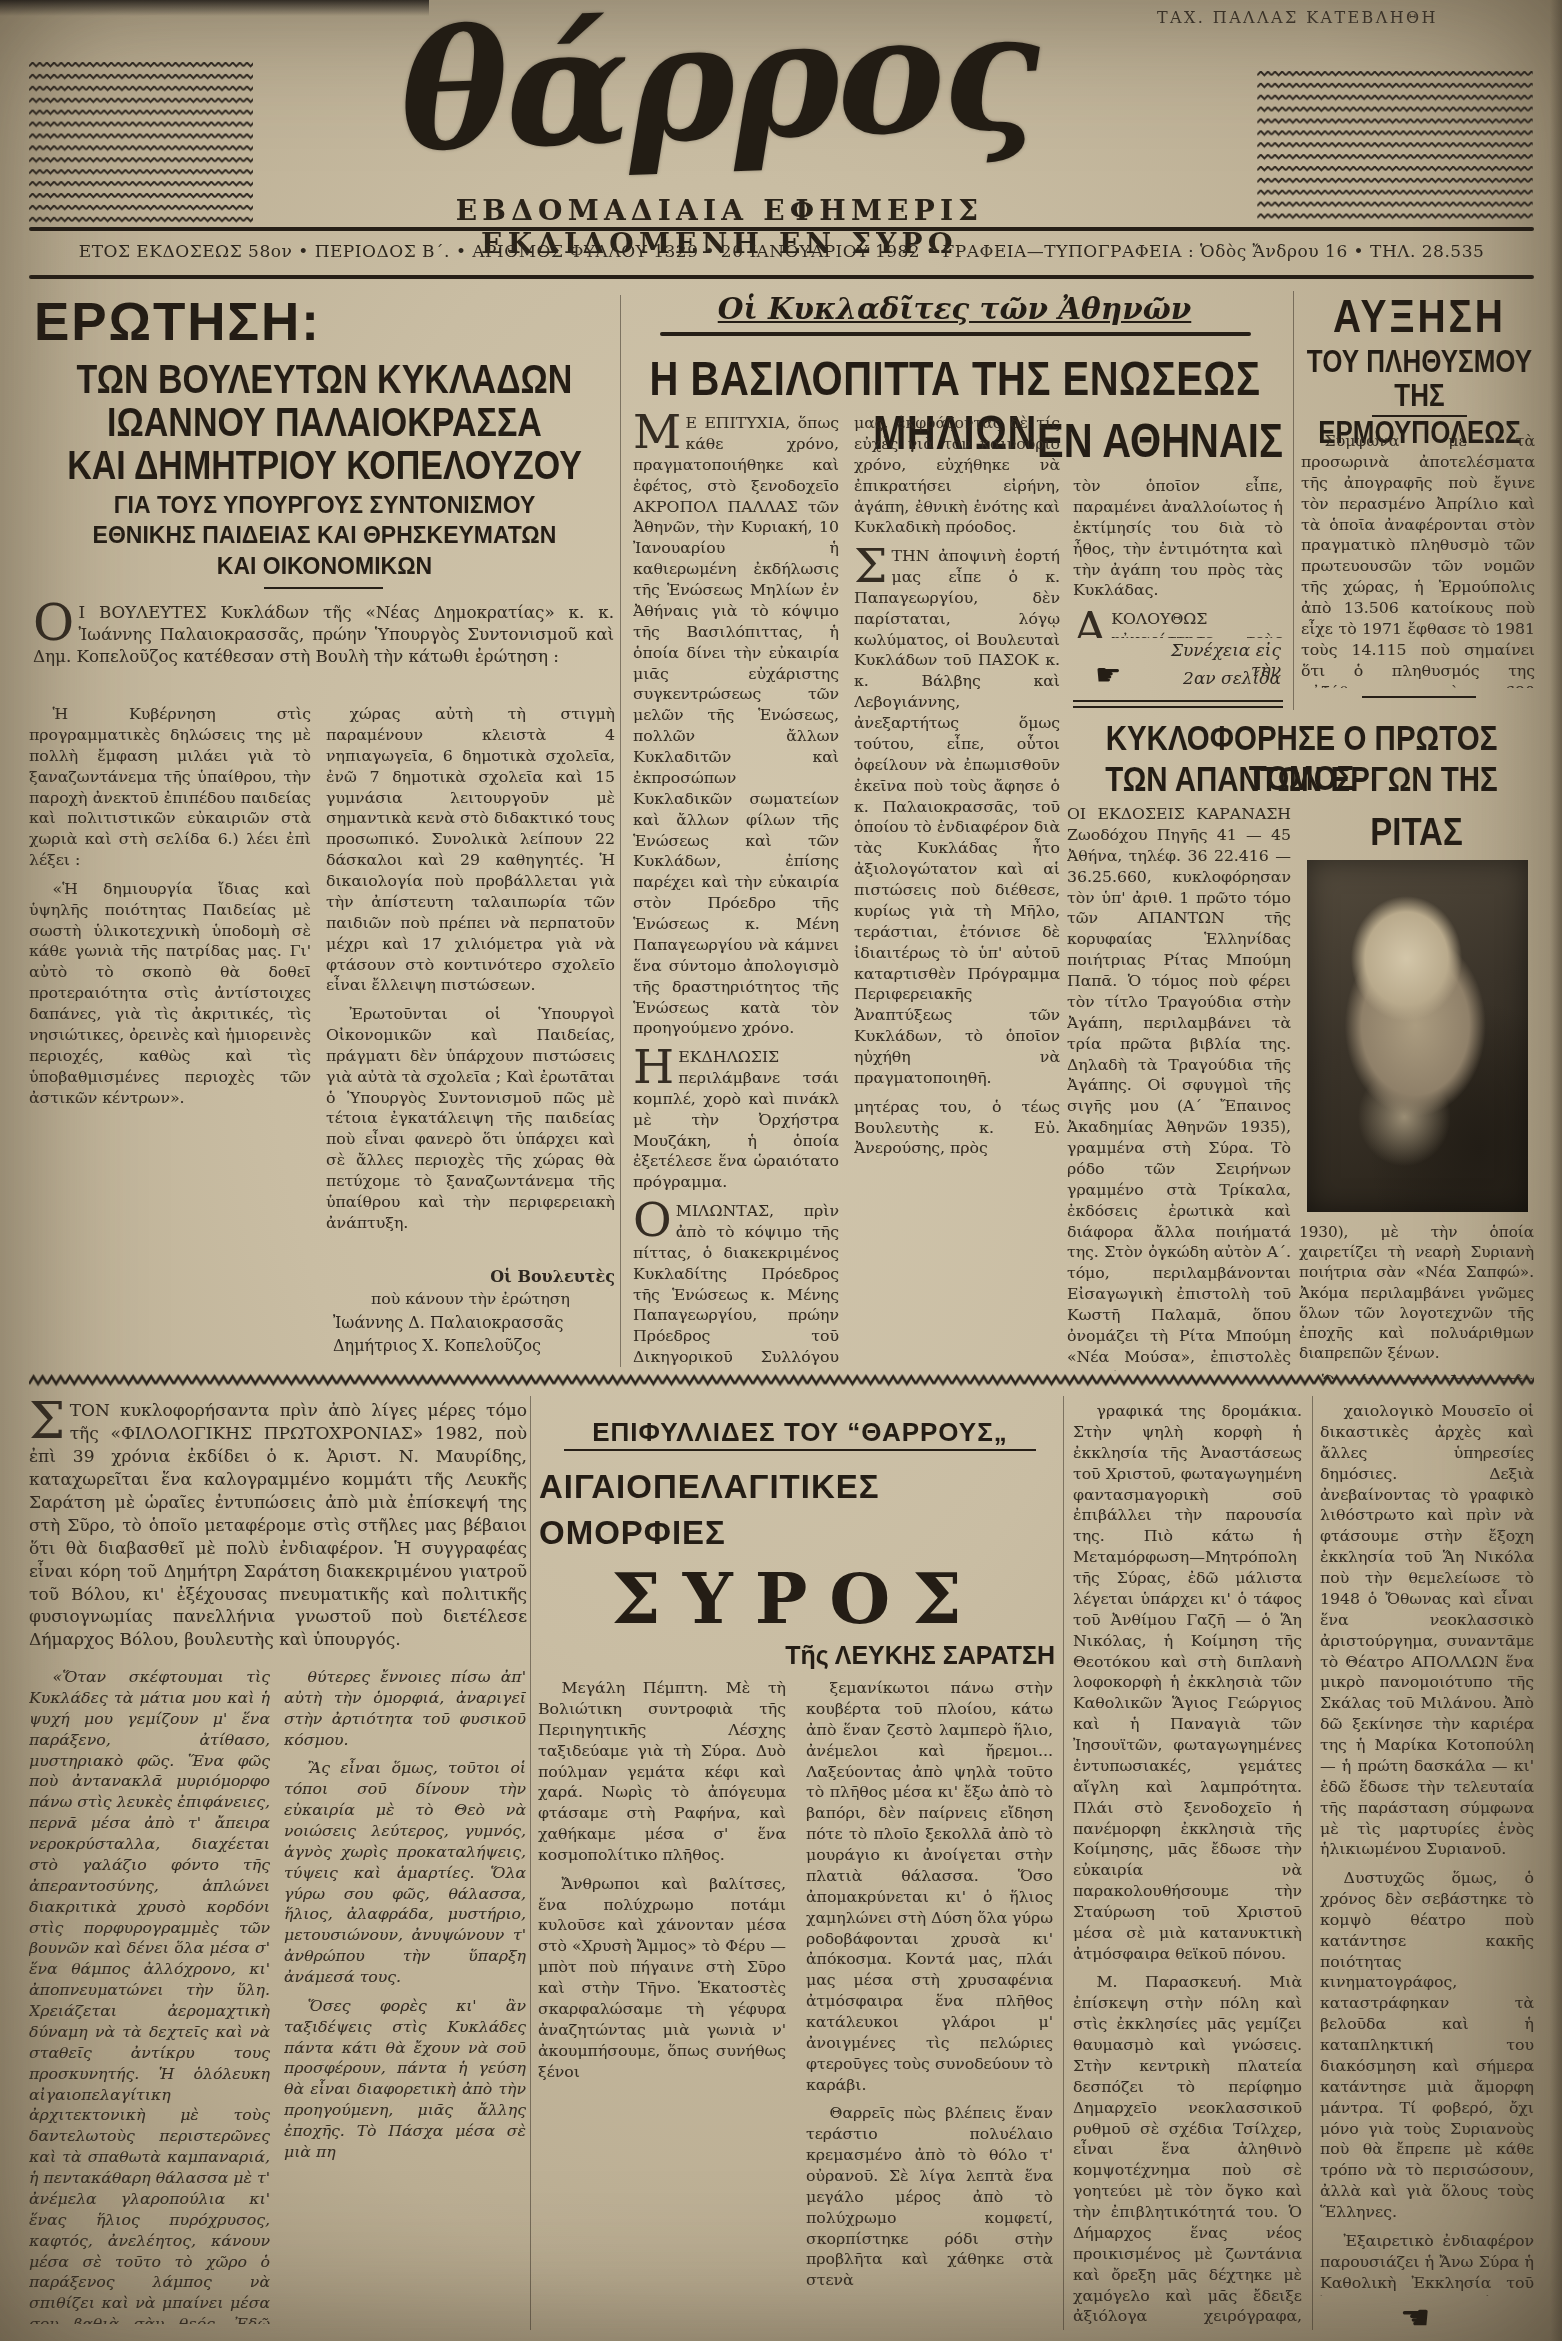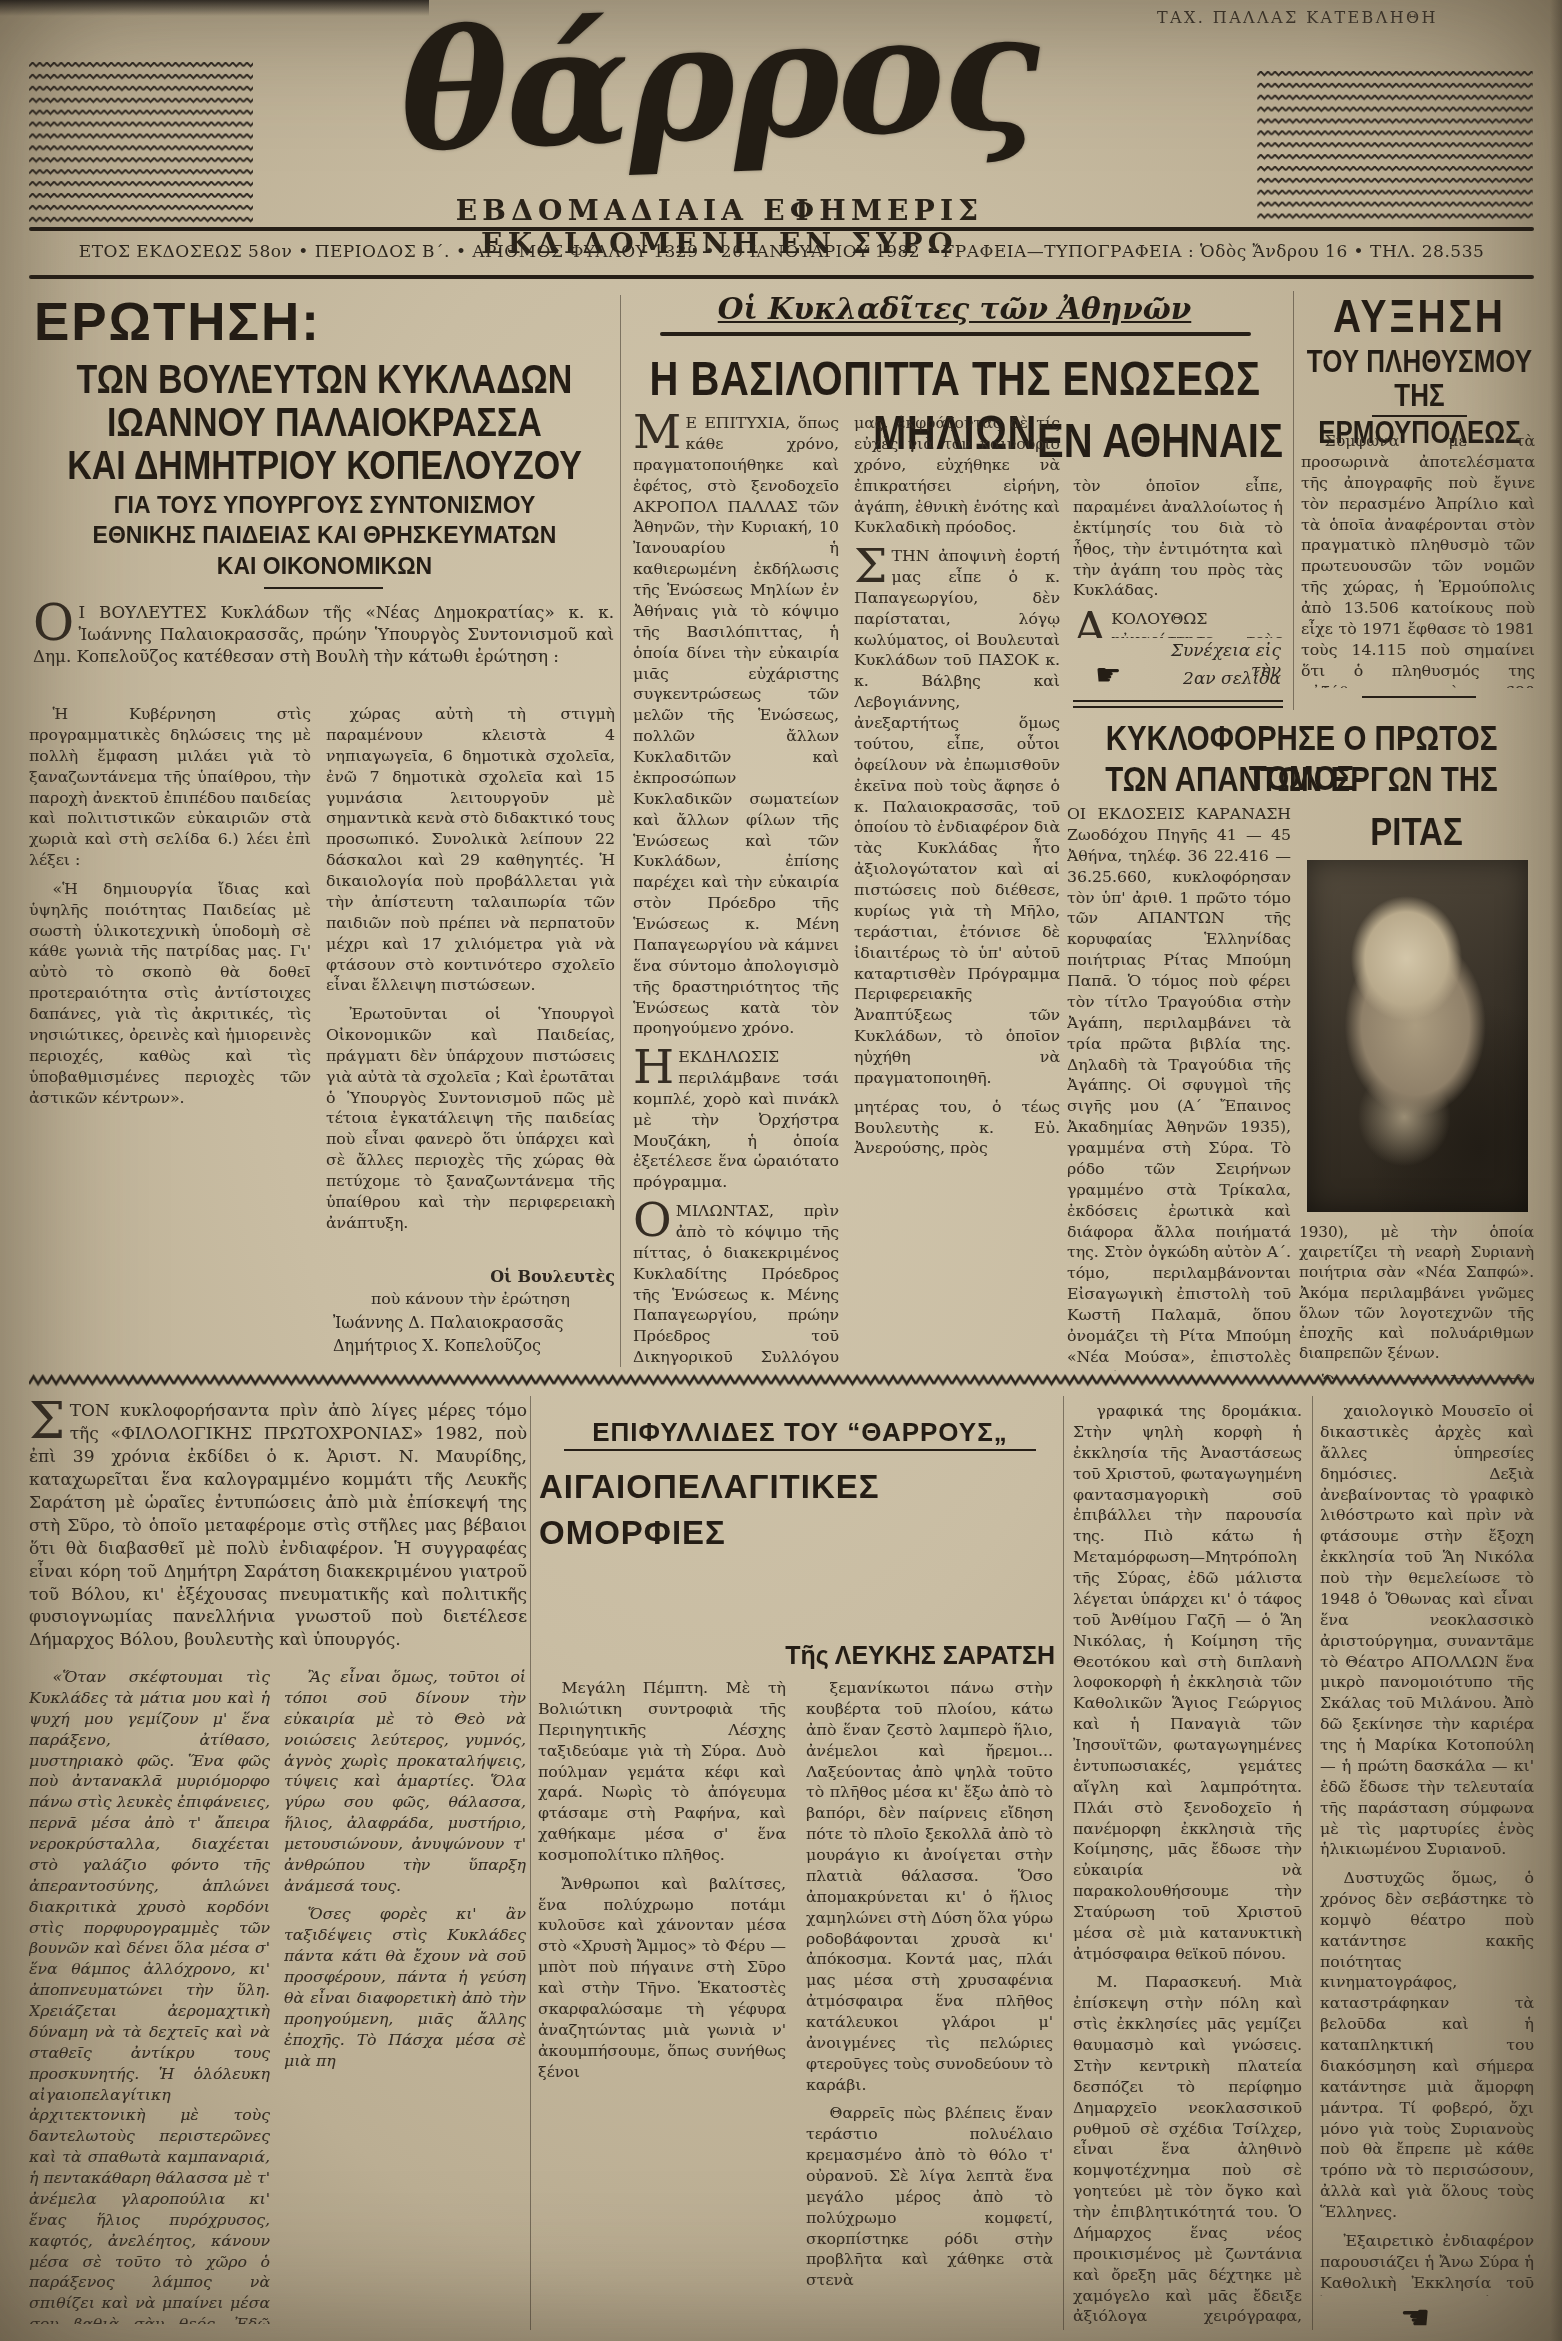--- a/index.html
+++ b/index.html
@@ -179,30 +179,32 @@
       </defs>
     <rect width="3160" height="30" fill="url(#wv1)"></rect>
   </svg>
 
   <div class="abs body-col dc" style="top:1399px;left:29px;width:498px;height:260px;font-size:17px;line-height:1.35;">ΣΤΟΝ κυκλοφορήσαντα πρὶν ἀπὸ λίγες μέρες τόμο τῆς «ΦΙΛΟΛΟΓΙΚΗΣ ΠΡΩΤΟΧΡΟΝΙΑΣ» 1982, ποὺ ἐπὶ 39 χρόνια ἐκδίδει ὁ κ. Ἀριστ. Ν. Μαυρίδης, καταχωρεῖται ἕνα καλογραμμένο κομμάτι τῆς Λευκῆς Σαράτση μὲ ὡραῖες ἐντυπώσεις ἀπὸ μιὰ ἐπίσκεψή της στὴ Σῦρο, τὸ ὁποῖο μεταφέρομε στὶς στῆλες μας βέβαιοι ὅτι θὰ διαβασθεῖ μὲ πολὺ ἐνδιαφέρον. Ἡ συγγραφέας εἶναι κόρη τοῦ Δημήτρη Σαράτση διακεκριμένου γιατροῦ τοῦ Βόλου, κι' ἐξέχουσας πνευματικῆς καὶ πολιτικῆς φυσιογνωμίας πανελλήνια γνωστοῦ ποὺ διετέλεσε Δήμαρχος Βόλου, βουλευτὴς καὶ ὑπουργός.</div>
 
   <div class="abs body-col it" style="top:1667px;left:29px;width:241px;height:657px;">
       <p>«Ὅταν σκέφτουμαι τὶς Κυκλάδες τὰ μάτια μου καὶ ἡ ψυχή μου γεμίζουν μ' ἕνα παράξενο, ἀτίθασο, μυστηριακὸ φῶς. Ἕνα φῶς ποὺ ἀντανακλᾶ μυριόμορφο πάνω στὶς λευκὲς ἐπιφάνειες, περνᾶ μέσα ἀπὸ τ' ἄπειρα νεροκρύσταλλα, διαχέεται στὸ γαλάζιο φόντο τῆς ἀπεραντοσύνης, ἁπλώνει διακριτικὰ χρυσὸ κορδόνι στὶς πορφυρογραμμὲς τῶν βουνῶν καὶ δένει ὅλα μέσα σ' ἕνα θάμπος ἀλλόχρονο, κι' ἀποπνευματώνει τὴν ὕλη. Χρειάζεται ἀερομαχτικὴ δύναμη νὰ τὰ δεχτεῖς καὶ νὰ σταθεῖς ἀντίκρυ τους προσκυνητής. Ἡ ὁλόλευκη αἰγαιοπελαγίτικη ἀρχιτεκτονικὴ μὲ τοὺς δαντελωτοὺς περιστερῶνες καὶ τὰ σπαθωτὰ καμπαναριά, ἡ πεντακάθαρη θάλασσα μὲ τ' ἀνέμελα γλαροπούλια κι' ἕνας ἥλιος πυρόχρυσος, καφτός, ἀνελέητος, κάνουν μέσα σὲ τοῦτο τὸ χῶρο ὁ παράξενος λάμπος νὰ σπιθίζει καὶ νὰ μπαίνει μέσα σου βαθιὰ σὰν θεός. Ἐδῶ νοιώθεις πὼς ὁ ἄνθρωπος ἔχει προεκτάσεις ποὺ φτάνουν ἀπὸ τὸ ἄπειρο τ' οὐρανοῦ ὡς τὰ ἔγκατα τῆς γῆς. Ἡ ψυχή σου ἀναστατώνεται, ἀναζητᾶ βα</p>
     </div>
   <div class="abs body-col it" style="top:1667px;left:284px;width:242px;height:657px;">
+      <p>θύτερες ἔννοιες πίσω ἀπ' αὐτὴ τὴν ὁμορφιά, ἀναριγεῖ στὴν ἀρτιότητα τοῦ φυσικοῦ κόσμου.</p>
       <p>Ἂς εἶναι ὅμως, τοῦτοι οἱ τόποι σοῦ δίνουν τὴν εὐκαιρία μὲ τὸ Θεὸ νὰ νοιώσεις λεύτερος, γυμνός, ἁγνὸς χωρὶς προκαταλήψεις, τύψεις καὶ ἁμαρτίες. Ὅλα γύρω σου φῶς, θάλασσα, ἥλιος, ἀλαφράδα, μυστήριο, μετουσιώνουν, ἀνυψώνουν τ' ἀνθρώπου τὴν ὕπαρξη ἀνάμεσά τους.</p>
       <p>Ὅσες φορὲς κι' ἂν ταξιδέψεις στὶς Κυκλάδες πάντα κάτι θὰ ἔχουν νὰ σοῦ προσφέρουν, πάντα ἡ γεύση θὰ εἶναι διαφορετικὴ ἀπὸ τὴν προηγούμενη, μιᾶς ἄλλης ἐποχῆς. Τὸ Πάσχα μέσα σὲ μιὰ πη</p>
     </div>
 
   <div class="abs hl center" style="top:1417px;left:562px;width:476px;font-size:26px;letter-spacing:1px;">ΕΠΙΦΥΛΛΙΔΕΣ ΤΟΥ “ΘΑΡΡΟΥΣ„</div>
   <div class="abs rule" style="top:1449px;left:564px;width:472px;height:2.4px;"></div>
 
   <div class="abs hl" style="top:1468px;left:539px;font-size:33px;letter-spacing:1px;">ΑΙΓΑΙΟΠΕΛΑΓΙΤΙΚΕΣ</div>
   <div class="abs hl" style="top:1514px;left:539px;font-size:33px;letter-spacing:1px;">ΟΜΟΡΦΙΕΣ</div>
 
+  <div class="abs center" style="top:1557px;left:538px;width:519px;font-size:70px;letter-spacing:22px;font-weight:700;font-family:'DejaVu Serif',serif;color:#241d15;">ΣΥΡΟΣ</div>
 
   <div class="abs hl right" style="top:1641px;left:538px;width:517px;font-size:25px;">Τῆς ΛΕΥΚΗΣ ΣΑΡΑΤΣΗ</div>
 
   <div class="abs body-col" style="top:1678px;left:538px;width:248px;height:651px;">
       <p>Μεγάλη Πέμπτη. Μὲ τὴ Βολιώτικη συντροφιὰ τῆς Περιηγητικῆς Λέσχης ταξιδεύαμε γιὰ τὴ Σύρα. Δυὸ πούλμαν γεμάτα κέφι καὶ χαρά. Νωρὶς τὸ ἀπόγευμα φτάσαμε στὴ Ραφήνα, καὶ χαθήκαμε μέσα σ' ἕνα κοσμοπολίτικο πλῆθος.</p>
       <p>Ἄνθρωποι καὶ βαλίτσες, ἕνα πολύχρωμο ποτάμι κυλοῦσε καὶ χάνονταν μέσα στὸ «Χρυσὴ Ἄμμος» τὸ Φέρυ — μπὸτ ποὺ πήγαινε στὴ Σῦρο καὶ στὴν Τῆνο. Ἑκατοστὲς σκαρφαλώσαμε τὴ γέφυρα ἀναζητώντας μιὰ γωνιὰ ν' ἀκουμπήσουμε, ὅπως συνήθως ξένοι</p>
     </div>
   <div class="abs body-col" style="top:1678px;left:806px;width:247px;height:651px;">
       <p>ξεμανίκωτοι πάνω στὴν κουβέρτα τοῦ πλοίου, κάτω ἀπὸ ἕναν ζεστὸ λαμπερὸ ἥλιο, ἀνέμελοι καὶ ἤρεμοι... Λαξεύοντας ἀπὸ ψηλὰ τοῦτο τὸ πλῆθος μέσα κι' ἔξω ἀπὸ τὸ βαπόρι, δὲν παίρνεις εἴδηση πότε τὸ πλοῖο ξεκολλᾶ ἀπὸ τὸ μουράγιο κι ἀνοίγεται στὴν πλατιὰ θάλασσα. Ὅσο ἀπομακρύνεται κι' ὁ ἥλιος χαμηλώνει στὴ Δύση ὅλα γύρω ροδοβάφονται χρυσὰ κι' ἀπόκοσμα. Κοντά μας, πλάι μας μέσα στὴ χρυσαφένια ἀτμόσφαιρα ἕνα πλῆθος κατάλευκοι γλάροι μ' ἀνοιγμένες τὶς πελώριες φτεροῦγες τοὺς συνοδεύουν τὸ καράβι.</p>
       <p>Θαρρεῖς πὼς βλέπεις ἕναν τεράστιο πολυέλαιο κρεμασμένο ἀπὸ τὸ θόλο τ' οὐρανοῦ. Σὲ λίγα λεπτὰ ἕνα μεγάλο μέρος ἀπὸ τὸ πολύχρωμο κομφετί, σκορπίστηκε ρόδι στὴν προβλῆτα καὶ χάθηκε στὰ στενὰ</p>

